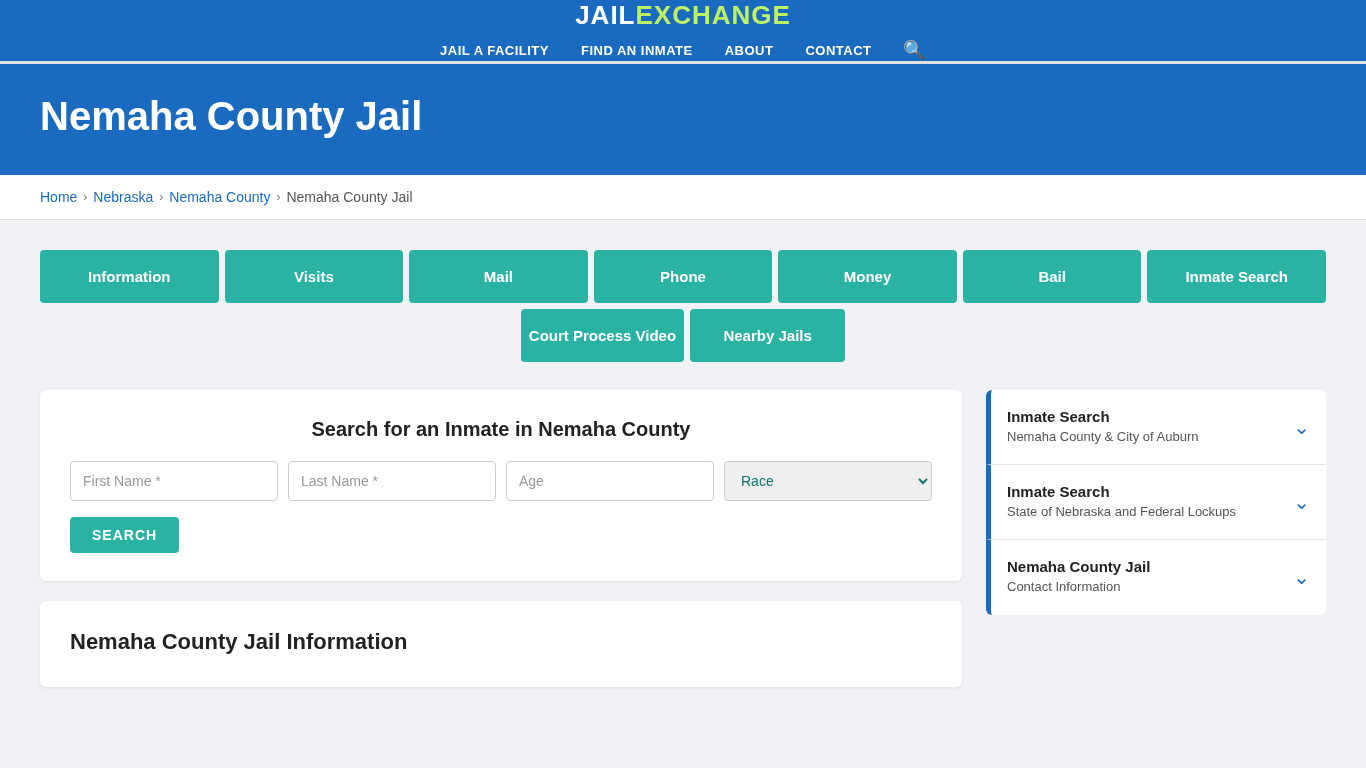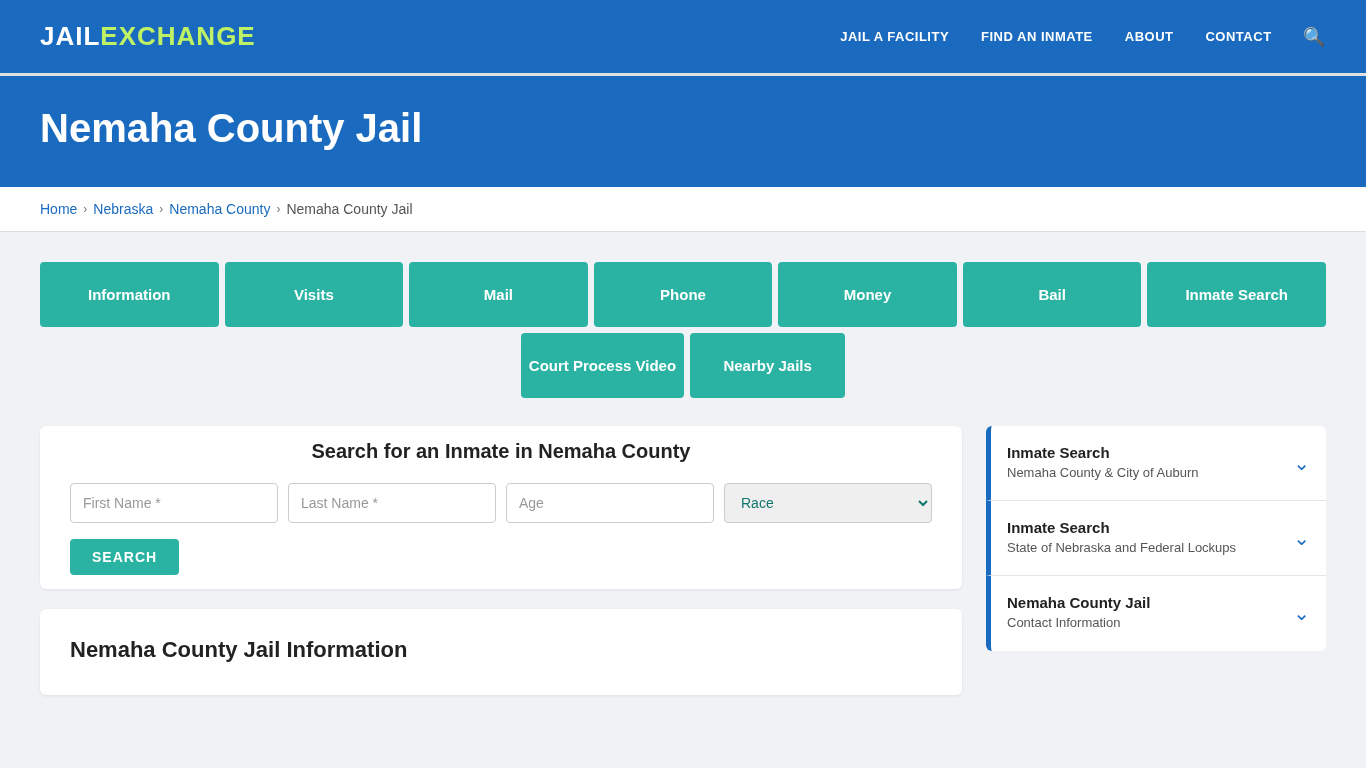--- a/index.html
+++ b/index.html
@@ -2,25 +2,26 @@
 <html><head>
   <meta charset="utf-8">
   <style>
     * { margin: 0; padding: 0; box-sizing: border-box; }
     body { font-family: Arial, sans-serif; background: #f0f2f5; color: #333; }
 
     
     .header {
       background: #1a6bbf;
       padding: 0 40px;
-      height: 76px;
+      height: 64px;
       display: flex;
       align-items: center;
       justify-content: space-between;
       border-bottom: 3px solid #e0e0e0;
+      flex-direction: column;
     }
     .logo {
       display: flex;
       align-items: center;
     }
     .logo-jail {
       color: #fff;
       font-size: 26px;
       font-weight: 900;
       letter-spacing: 1px;
@@ -99,21 +100,21 @@
       display: grid;
       grid-template-columns: repeat(7, 1fr);
       gap: 6px;
       margin-bottom: 6px;
     }
     .category-btn {
       background: #2ab3a3;
       color: #fff;
       border: none;
       border-radius: 4px;
-      padding: 24px 8px;
+      padding: 18px 8px;
       font-size: 15px;
       font-weight: 600;
       cursor: pointer;
       text-align: center;
       transition: background 0.2s;
     }
 
     .category-row2 {
       display: grid;
       grid-template-columns: repeat(7, 1fr);
@@ -143,21 +144,21 @@
       flex: 1;
       display: flex;
       flex-direction: column;
       gap: 20px;
     }
 
     
     .search-box {
       background: #fff;
       border-radius: 6px;
-      padding: 14px 30px;
+      padding: 28px 30px;
       box-shadow: 0 1px 3px rgba(0,0,0,0.08);
     }
     .search-box h2 {
       font-size: 20px;
       font-weight: 700;
       text-align: center;
       margin-bottom: 20px;
       color: #222;
     }
     .search-fields {

